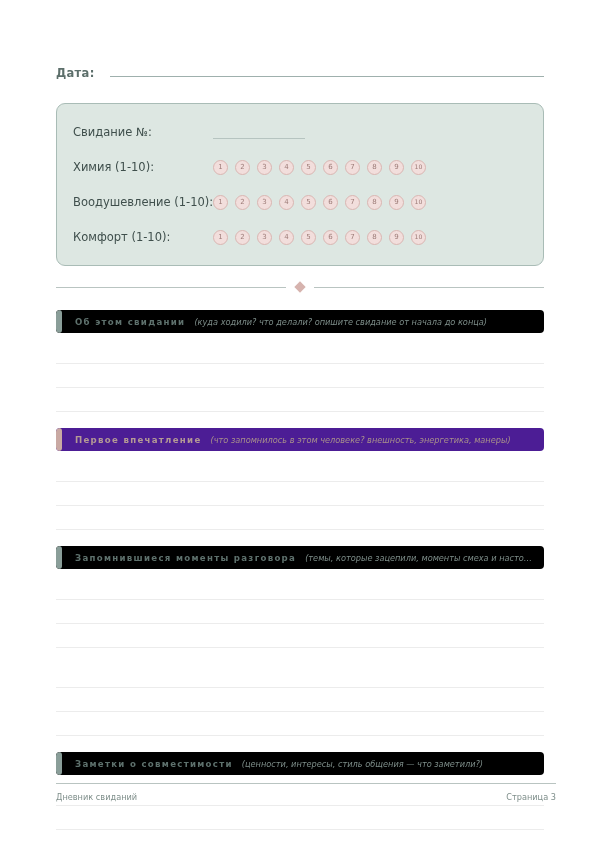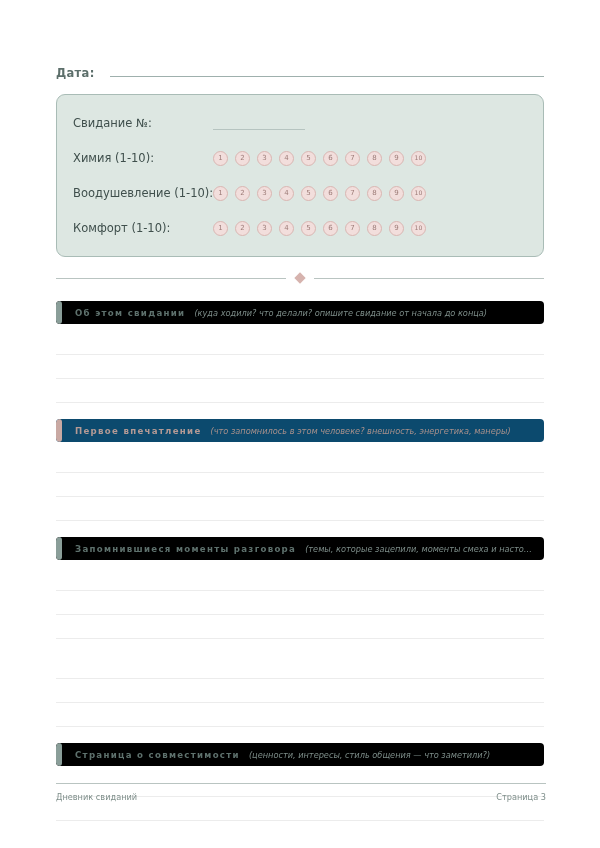--- a/index.html
+++ b/index.html
@@ -40,21 +40,21 @@
   .date-line {
     flex: 1;
     margin-left: 15px;
     margin-bottom: 3px;
     border-bottom: 1px solid #9fb0ad;
     height: 0;
   }
 
   
   .meta-card {
-    margin-top: 14px;
+    margin-top: 23px;
     background: #dde7e2;
     border: 1px solid #a9bcb6;
     border-radius: 9px;
     padding: 14px 16px 14px 16px;
     box-sizing: border-box;
   }
   .meta-row {
     display: flex;
     align-items: center;
     height: 28px;
@@ -123,21 +123,21 @@
 
   .sec-head {
     display: flex;
     align-items: center;
     height: 23px;
     border-radius: 4px;
     overflow: hidden;
     box-sizing: border-box;
   }
   .sec-head.green { background: #000000; }
-  .sec-head.rose  { background: #0c4a6e; }
+  .sec-head.rose  { background: #4c1d95; }
 
   .accent {
     width: 6px;
     height: 23px;
     flex: none;
     border-radius: 3px;
   }
   .accent.green { background: #8a9e99; }
   .accent.rose  { background: #c9a9a3; }
 
@@ -169,21 +169,21 @@
   .lines { margin-top: 7px; }
   .wline {
     border-bottom: 1px solid #ececec;
     height: 23px;
   }
 
   
   .footer {
     position: absolute;
     left: 56px;
-    right: 54px;
+    right: 44px;
     bottom: 24px;
   }
   .footer-rule {
     border-top: 1px solid #b9c4c1;
     height: 0;
   }
   .footer-row {
     display: flex;
     justify-content: space-between;
     align-items: center;
@@ -308,21 +308,21 @@
     <div class="lines">
       <div class="wline"></div>
       <div class="wline"></div>
       <div class="wline"></div>
     </div>
   </div>
 
   <div class="section">
     <div class="sec-head green">
       <span class="accent green"></span>
-      <span class="sec-title">Страница о совместимости</span>
+      <span class="sec-title">Заметки о совместимости</span>
       <span class="sec-hint">(ценности, интересы, стиль общения — что заметили?)</span>
     </div>
     <div class="lines">
       <div class="wline"></div>
       <div class="wline"></div>
 
     </div>
   </div>
 
   <div class="footer">

